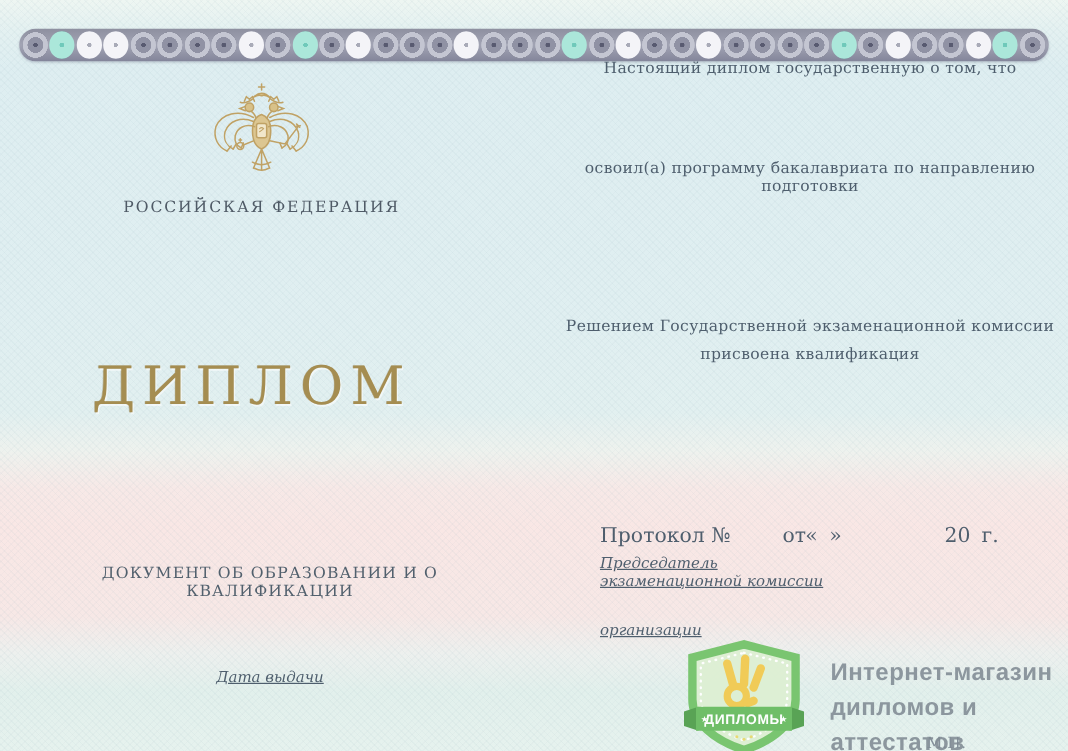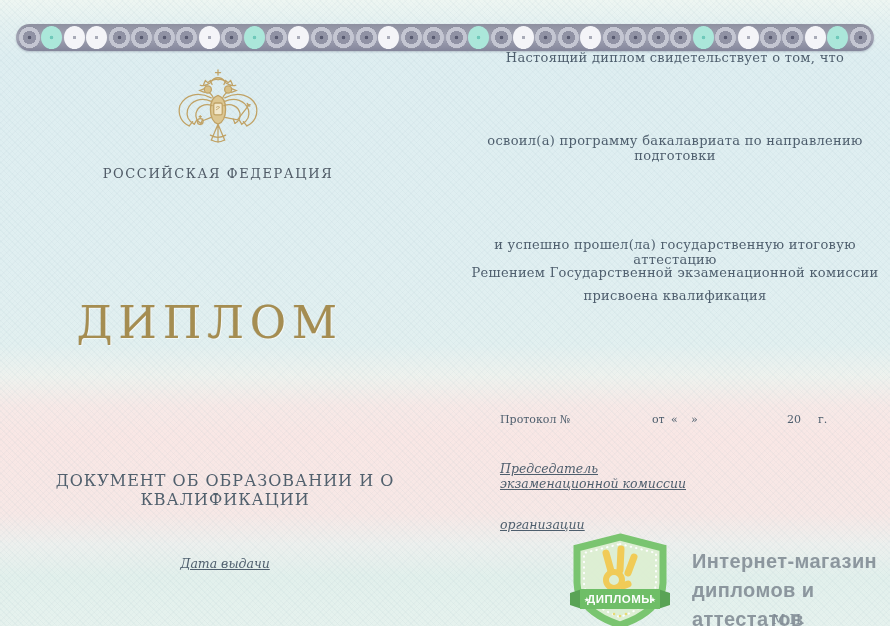--- a/index.html
+++ b/index.html
@@ -34,31 +34,31 @@
   .abs{position:absolute;}
   .ink{color:#4e5e6d;}
   .ital{font-style:italic;text-decoration:underline;}
   .center{text-align:center;}
   
   .country{left:65px;top:166px;width:306px;font-size:13px;letter-spacing:1.6px;color:#4f5a66;}
   .title{left:25px;width:370px;color:#a58d51;
          text-shadow:1px 1px 0 rgba(255,255,255,.55), -0.5px -0.5px 0 rgba(120,95,40,.35);}
   .title1{top:297px;font-size:44px;letter-spacing:6px;}
   .title2{top:347px;font-size:41px;letter-spacing:1px;}
-  .doctype{left:40px;top:471px;width:370px;font-size:16px;letter-spacing:1px;color:#51606d;}
+  .doctype{left:40px;top:471px;width:370px;font-size:13px;letter-spacing:1px;color:#51606d;}
   .reglabel{left:40px;top:508px;width:370px;font-size:12.5px;}
   .datelabel{left:40px;top:556px;width:370px;font-size:12.5px;}
   
   .r-line{left:460px;width:430px;font-size:13px;letter-spacing:.3px;}
   .intro{top:50px;}
   .program{top:133px;}
   .attest{top:237px;}
   .commission{top:265px;}
   .qualif{top:288px;}
-  .ptoken{top:413px;font-size:11px;}
+  .ptoken{top:437px;font-size:17px;}
   .chairman{left:500px;top:462px;font-size:12.5px;line-height:14.5px;}
   .headorg{left:500px;top:518px;font-size:12.5px;line-height:14.5px;}
   .stamp{left:772px;top:612px;font-size:13px;color:#84909a;text-align:right;}
   
   .brand{left:692px;top:547px;width:200px;
          font-family:"Liberation Sans","DejaVu Sans",sans-serif;
          font-size:20px;font-weight:bold;line-height:29px;
          color:rgba(128,138,147,.88);letter-spacing:.4px;}
   .logo{left:570px;top:533px;}
 </style>
@@ -149,23 +149,22 @@
     </g>
   </svg>
 
   <div class="abs center country">РОССИЙСКАЯ ФЕДЕРАЦИЯ</div>
 
   <div class="abs center title title1">ДИПЛОМ</div>
 
   <div class="abs center doctype">ДОКУМЕНТ ОБ ОБРАЗОВАНИИ И О КВАЛИФИКАЦИИ</div>
   <div class="abs center ink ital datelabel">Дата выдачи</div>
 
-  <div class="abs center ink r-line intro">Настоящий диплом свидетельствует о том, что</div>
+  <div class="abs center ink r-line intro">Настоящий диплом государственную о том, что</div>
   <div class="abs center ink r-line program">освоил(а) программу бакалавриата по направлению подготовки</div>
-  <div class="abs center ink r-line attest">и успешно прошел(ла) государственную итоговую аттестацию</div>
   <div class="abs center ink r-line commission">Решением Государственной экзаменационной комиссии</div>
   <div class="abs center ink r-line qualif">присвоена квалификация</div>
 
   <span class="abs ink ptoken" style="left:500px">Протокол №</span>
   <span class="abs ink ptoken" style="left:652px">от</span>
   <span class="abs ink ptoken" style="left:671px">«</span>
   <span class="abs ink ptoken" style="left:691px">»</span>
   <span class="abs ink ptoken" style="left:787px">20</span>
   <span class="abs ink ptoken" style="left:818px">г.</span>
 

